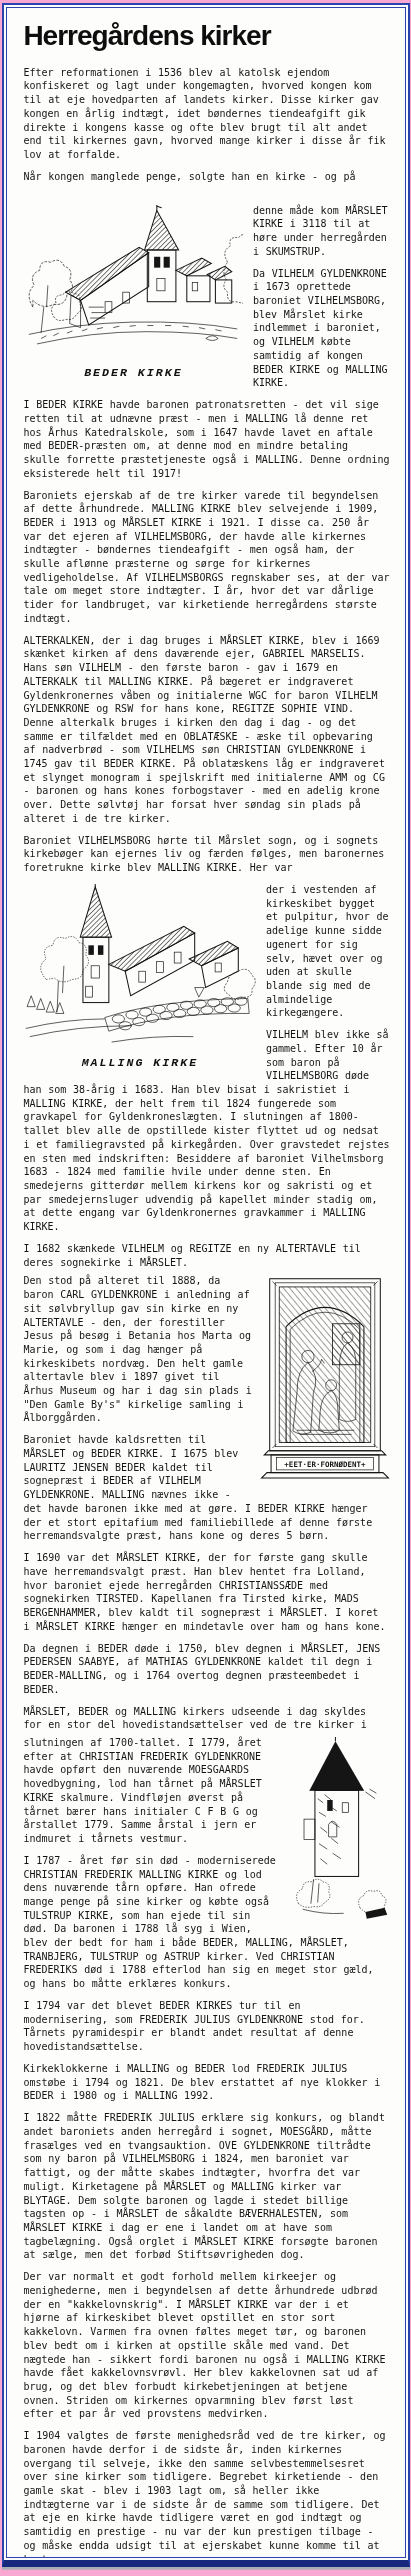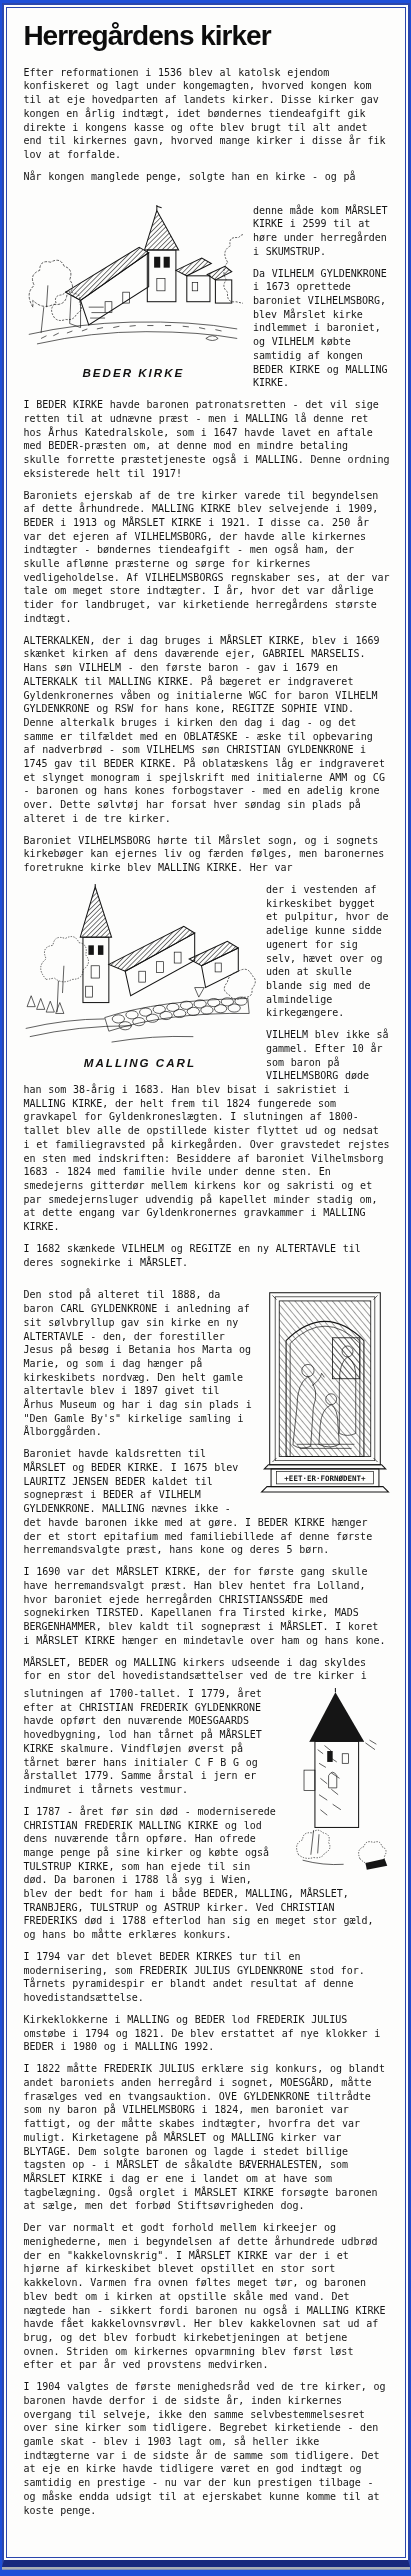--- a/index.html
+++ b/index.html
@@ -1,20 +1,20 @@
 <!DOCTYPE html>
 <html style="font-size:11px"><head>
 <meta charset="utf-8">
 <style>
   html,body{margin:0;padding:0;background:#ffffff;}
   .sheet{
     position:relative;
     width:412px;height:2576px;
     box-sizing:border-box;
-    background:#1d4ed8;
+    background:#f9a8d4;
     padding:2.7px 2px 0 2px;
     font-family:"DejaVu Sans Mono", monospace;
     color:#151515;
   }
   .frame-outer{
     box-sizing:border-box;
     height:2564px;
     border:2.7px solid #2a46ad;
     border-bottom:7.5px solid #18287d;
     box-shadow:0 2.7px 0 #a9adb4;
@@ -49,21 +49,21 @@
   .fig-left{float:left;margin:1.4px 9.6px 4.1px 0;}
   .fig-right{float:right;margin:1.4px 0 4.1px 8.2px;}
   .fig-caption{
     text-align:center;
     font-style:italic;
     font-weight:bold;
     font-size:11.6px;
     letter-spacing:2px;
     margin-top:2.7px;
     color:#111;
-    font-family:Liberation Sans, sans-serif;
+    font-family:Liberation Mono, monospace;
   }
   svg{display:block;}
   .sketch{stroke:#151515;fill:none;stroke-width:1.5;}
   .sketch-thin{stroke:#151515;fill:none;stroke-width:1;}
   .ink{fill:#151515;stroke:none;}
   .hatched{fill:url(#hatch);stroke:#151515;stroke-width:1.5;}
   .hatched2{fill:url(#hatch2);stroke:#151515;stroke-width:1.2;}
   .altar-text{
     font-family:"DejaVu Sans Mono", monospace;
     font-size:11px;
@@ -139,21 +139,21 @@
           <g>
             <path class="sketch-thin" d="M8,190 q70,-16 150,-18 q90,-2 156,10"></path>
             <path class="sketch-thin" d="M20,204 q80,-18 160,-18 q80,0 134,10"></path>
             <path class="sketch-thin" d="M26,196 l8,-4 M44,192 l8,-4 M64,188 l8,-3 M86,185 l8,-3 M108,182 l9,-2 M132,180 l9,-2 M156,178 l9,-1 M182,177 h9 M208,177 h9 M234,178 l9,1 M258,180 l9,2 M282,183 l9,2"></path>
             <path class="sketch-thin" d="M268,196 q10,-8 18,0 q-8,6 -18,0 z"></path>
           </g>
         </svg>
         <figcaption class="fig-caption">BEDER KIRKE</figcaption>
       </figure>
 
-      <p class="body">denne måde kom MÅRSLET KIRKE i 2599 til at høre under herregården i SKUMSTRUP.</p>
+      <p class="body">denne måde kom MÅRSLET KIRKE i 3118 til at høre under herregården i SKUMSTRUP.</p>
       <p class="body">Da VILHELM GYLDENKRONE i 1673 oprettede baroniet VILHELMSBORG, blev Mårslet kirke indlemmet i baroniet, og VILHELM købte samtidig af kongen BEDER KIRKE og MALLING KIRKE.</p>
 
       <p class="body clear">I BEDER KIRKE havde baronen patronatsretten - det vil sige retten til at udnævne præst - men i MALLING lå denne ret hos Århus Katedralskole, som i 1647 havde lavet en aftale med BEDER-præsten om, at denne mod en mindre betaling skulle forrette præstetjeneste også i MALLING. Denne ordning eksisterede helt til 1917!</p>
       <p class="body">Baroniets ejerskab af de tre kirker varede til begyndelsen af dette århundrede. MALLING KIRKE blev selvejende i 1909, BEDER i 1913 og MÅRSLET KIRKE i 1921. I disse ca. 250 år var det ejeren af VILHELMSBORG, der havde alle kirkernes indtægter - bøndernes tiendeafgift - men også ham, der skulle aflønne præsterne og sørge for kirkernes vedligeholdelse. Af VILHELMSBORGS regnskaber ses, at der var tale om meget store indtægter. I år, hvor det var dårlige tider for landbruget, var kirketiende herregårdens største indtægt.</p>
       <p class="body">ALTERKALKEN, der i dag bruges i MÅRSLET KIRKE, blev i 1669 skænket kirken af dens daværende ejer, GABRIEL MARSELIS. Hans søn VILHELM - den første baron - gav i 1679 en ALTERKALK til MALLING KIRKE. På bægeret er indgraveret Gyldenkronernes våben og initialerne WGC for baron VILHELM GYLDENKRONE og RSW for hans kone, REGITZE SOPHIE VIND. Denne alterkalk bruges i kirken den dag i dag - og det samme er tilfældet med en OBLATÆSKE - æske til opbevaring af nadverbrød - som VILHELMS søn CHRISTIAN GYLDENKRONE i 1745 gav til BEDER KIRKE. På oblatæskens låg er indgraveret et slynget monogram i spejlskrift med initialerne AMM og CG - baronen og hans kones forbogstaver - med en adelig krone over. Dette sølvtøj har forsat hver søndag sin plads på alteret i de tre kirker.</p>
       <p class="body">Baroniet VILHELMSBORG hørte til Mårslet sogn, og i sognets kirkebøger kan ejernes liv og færden følges, men baronernes foretrukne kirke blev MALLING KIRKE. Her var</p>
 
       <figure class="fig-left">
         <svg width="233" height="169" viewBox="0 0 342 248">
 
@@ -212,27 +212,27 @@
               <ellipse class="sketch-thin" cx="250" cy="187" rx="9" ry="6"></ellipse>
               <ellipse class="sketch-thin" cx="270" cy="185" rx="9" ry="6"></ellipse>
               <ellipse class="sketch-thin" cx="290" cy="183" rx="9" ry="6"></ellipse>
               <ellipse class="sketch-thin" cx="310" cy="182" rx="9" ry="6"></ellipse>
           </g>
 
           <g>
             <path class="sketch-thin" d="M4,212 q60,-14 116,-14 M10,224 q70,-16 150,-16 M130,232 q60,-10 120,-8"></path>
           </g>
         </svg>
-        <figcaption class="fig-caption">MALLING CARL</figcaption>
+        <figcaption class="fig-caption">MALLING KIRKE</figcaption>
       </figure>
 
       <p class="body">der i vestenden af kirkeskibet bygget et pulpitur, hvor de adelige kunne sidde ugenert for sig selv, hævet over og uden at skulle blande sig med de almindelige kirkegængere.</p>
       <p class="body">VILHELM blev ikke så gammel. Efter 10 år som baron på VILHELMSBORG døde han som 38-årig i 1683. Han blev bisat i sakristiet i MALLING KIRKE, der helt frem til 1824 fungerede som gravkapel for Gyldenkroneslægten. I slutningen af 1800-tallet blev alle de opstillede kister flyttet ud og nedsat i et familiegravsted på kirkegården. Over gravstedet rejstes en sten med indskriften: Besiddere af baroniet Vilhelmsborg 1683 - 1824 med familie hvile under denne sten. En smedejerns gitterdør mellem kirkens kor og sakristi og et par smedejernsluger udvendig på kapellet minder stadig om, at dette engang var Gyldenkronernes gravkammer i MALLING KIRKE.</p>
 
-      <p class="body clear" style="margin-bottom:19px">I 1682 skænkede VILHELM og REGITZE en ny ALTERTAVLE til deres sognekirke i MÅRSLET.</p>
+      <p class="body clear" style="margin-bottom:5px">I 1682 skænkede VILHELM og REGITZE en ny ALTERTAVLE til deres sognekirke i MÅRSLET.</p>
 
       <figure class="fig-right">
         <svg width="130" height="213" viewBox="0 0 190 312">
 
           <g>
             <rect class="sketch" x="14" y="4" width="162" height="252" fill="#fdfdfc"></rect>
             <rect class="sketch-thin" x="22" y="10" width="146" height="240"></rect>
             <path class="sketch-thin" d="M18,8 l6,6 M172,8 l-6,6 M18,252 l6,-6 M172,252 l-6,-6"></path>
             <rect class="hatched2" x="28" y="16" width="134" height="228" fill="url(#hatch2)"></rect>
           </g>
@@ -261,20 +261,21 @@
             <polygon class="sketch" points="2,296 188,296 180,288 10,288" fill="#fdfdfc"></polygon>
             <text class="altar-text" x="95" y="280" text-anchor="middle">+EET·ER·FORNØDENT+</text>
           </g>
         </svg>
       </figure>
 
       <p class="body">Den stod på alteret til 1888, da baron CARL GYLDENKRONE i anledning af sit sølvbryllup gav sin kirke en ny ALTERTAVLE - den, der forestiller Jesus på besøg i Betania hos Marta og Marie, og som i dag hænger på kirkeskibets nordvæg. Den helt gamle altertavle blev i 1897 givet til Århus Museum og har i dag sin plads i "Den Gamle By's" kirkelige samling i Ålborggården.</p>
       <p class="body">Baroniet havde kaldsretten til MÅRSLET og BEDER KIRKE. I 1675 blev LAURITZ JENSEN BEDER kaldet til sognepræst i BEDER af VILHELM GYLDENKRONE. MALLING nævnes ikke - det havde baronen ikke med at gøre. I BEDER KIRKE hænger der et stort epitafium med familiebillede af denne første herremandsvalgte præst, hans kone og deres 5 børn.</p>
 
       <p class="body clear">I 1690 var det MÅRSLET KIRKE, der for første gang skulle have herremandsvalgt præst. Han blev hentet fra Lolland, hvor baroniet ejede herregården CHRISTIANSSÆDE med sognekirken TIRSTED. Kapellanen fra Tirsted kirke, MADS BERGENHAMMER, blev kaldt til sognepræst i MÅRSLET. I koret i MÅRSLET KIRKE hænger en mindetavle over ham og hans kone.</p>
+      <p class="body">Da degnen i BEDER døde i 1750, blev degnen i MÅRSLET, JENS PEDERSEN SAABYE, af MATHIAS GYLDENKRONE kaldet til degn i BEDER-MALLING, og i 1764 overtog degnen præsteembedet i BEDER.</p>
 
       <p class="body" style="margin-bottom:4.1px">MÅRSLET, BEDER og MALLING kirkers udseende i dag skyldes for en stor del hovedistandsættelser ved de tre kirker i</p>
 
       <figure class="fig-right">
         <svg width="101" height="182" viewBox="0 0 148 266">
           <g>
             <polygon class="ink" points="68,6 30,78 110,78"></polygon>
             <line class="sketch" x1="68" y1="6" x2="68" y2="-2"></line>
             <path class="sketch-thin" d="M30,78 h80"></path>
           </g>

